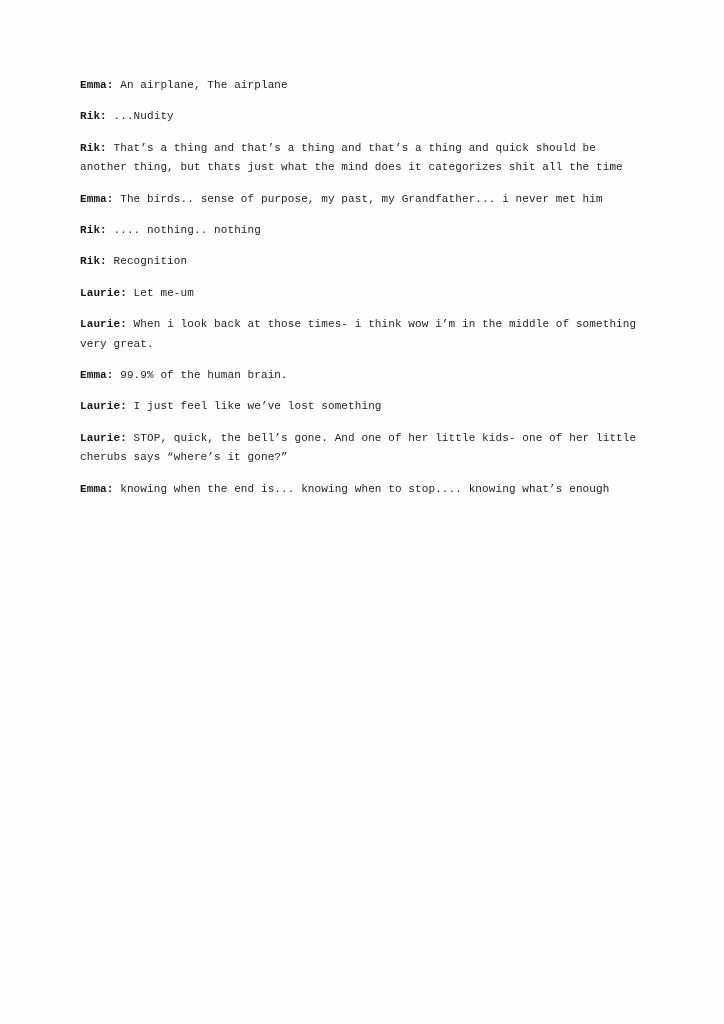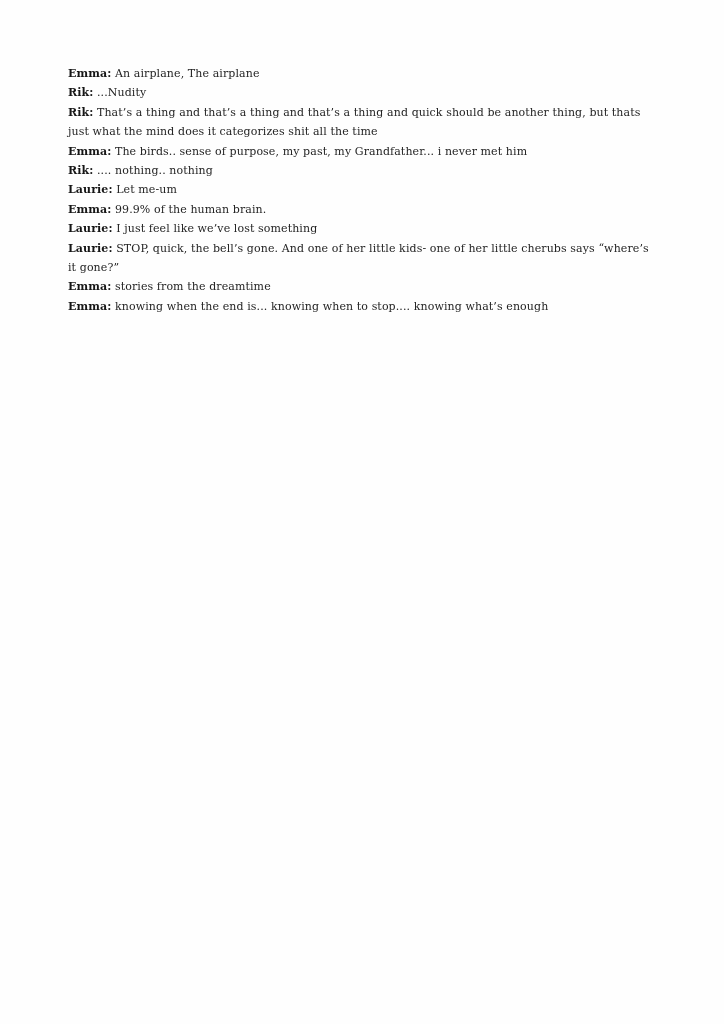--- a/index.html
+++ b/index.html
@@ -21,39 +21,41 @@
     top: 64px;
     left: 68px;
     width: 588px;
     font-family: "DejaVu Serif", "Liberation Serif", serif;
     font-size: 11px;
     line-height: 19.4px;
     color: #242424;
     letter-spacing: 0.1px;
   }
   .dialogue-line {
-    margin: 0;
+    margin: 12px;
     padding: 0;
+    font-family: Liberation Mono, monospace;
   }
   .speaker {
     font-weight: bold;
     color: #161616;
   }
 </style>
 </head>
 <body>
 
 <div class="page">
   <div class="content">
 
   <p class="dialogue-line"><span class="speaker">Emma:</span><span> An airplane, The airplane</span></p>
       <p class="dialogue-line"><span class="speaker">Rik:</span><span> ...Nudity</span></p>
       <p class="dialogue-line"><span class="speaker">Rik:</span><span> That’s a thing and that’s a thing and that’s a thing and quick should be another thing, but thats just what the mind does it categorizes shit all the time</span></p>
       <p class="dialogue-line"><span class="speaker">Emma:</span><span> The birds.. sense of purpose, my past, my Grandfather... i never met him</span></p>
       <p class="dialogue-line"><span class="speaker">Rik:</span><span> .... nothing.. nothing</span></p>
+      <p class="dialogue-line"><span class="speaker">Rik:</span><span> Recognition</span></p>
       <p class="dialogue-line"><span class="speaker">Laurie:</span><span> Let me-um</span></p>
+      <p class="dialogue-line"><span class="speaker">Laurie:</span><span> When i look back at those times- i think wow i’m in the middle of something very great.</span></p>
       <p class="dialogue-line"><span class="speaker">Emma:</span><span> 99.9% of the human brain.</span></p>
       <p class="dialogue-line"><span class="speaker">Laurie:</span><span> I just feel like we’ve lost something</span></p>
       <p class="dialogue-line"><span class="speaker">Laurie:</span><span> STOP, quick, the bell’s gone. And one of her little kids- one of her little cherubs says “where’s it gone?”</span></p>
-      <p class="dialogue-line"><span class="speaker">Emma:</span><span> stories from the dreamtime</span></p>
       <p class="dialogue-line"><span class="speaker">Emma:</span><span> knowing when the end is... knowing when to stop.... knowing what’s enough</span></p>
     </div>
 </div>
 
 </body></html>

